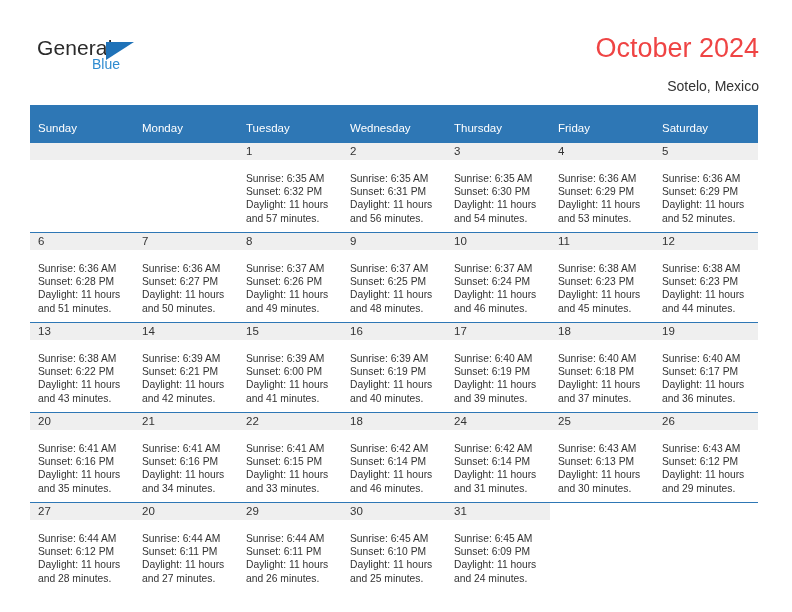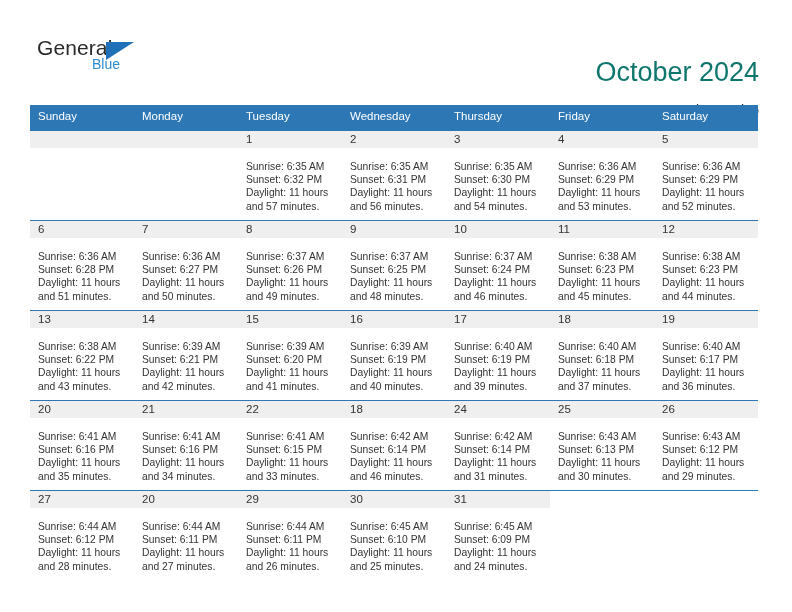--- a/index.html
+++ b/index.html
@@ -64,25 +64,24 @@
   }
 
   .title-block {
     position: absolute;
     right: 36px;
     top: 32px;
     text-align: right;
   }
   .cal-title {
     font-size: 27px;
-    color: #0f766e;
+    color: #ef4444;
     line-height: 32px;
     white-space: nowrap;
     font-family: "Liberation Sans", sans-serif;
-    margin-top: 24px;
   }
   .cal-subtitle {
     font-size: 14px;
     color: #333333;
     line-height: 20px;
     margin-top: 12px;
     white-space: nowrap;
     font-family: "Liberation Sans", sans-serif;
   }
 
@@ -94,21 +93,21 @@
     width: 728px;
     border-collapse: collapse;
     table-layout: fixed;
   }
   .calendar th {
     background: #2e77b5;
     color: #ffffff;
     font-size: 11.5px;
     font-weight: normal;
     text-align: left;
-    padding: 2px 0 5px 8px;
+    padding: 14px 0 5px 8px;
     height: 18px;
     font-family: "Liberation Sans", sans-serif;
   }
   .calendar td {
     vertical-align: top;
     padding: 0;
     width: 104px;
     height: 89px;
     border-top: 1.6px solid #2e77b5;
     background: #ffffff;
@@ -307,21 +306,21 @@
               <div>Sunrise: 6:39 AM</div>
               <div>Sunset: 6:21 PM</div>
               <div>Daylight: 11 hours</div>
               <div>and 42 minutes.</div>
             </div>
           </td>
           <td class="">
             <div class="daynum">15</div>
             <div class="dayinfo">
               <div>Sunrise: 6:39 AM</div>
-              <div>Sunset: 6:20 PM</div>
+              <div>Sunset: 6:00 PM</div>
               <div>Daylight: 11 hours</div>
               <div>and 41 minutes.</div>
             </div>
           </td>
           <td class="">
             <div class="daynum">16</div>
             <div class="dayinfo">
               <div>Sunrise: 6:39 AM</div>
               <div>Sunset: 6:19 PM</div>
               <div>Daylight: 11 hours</div>

